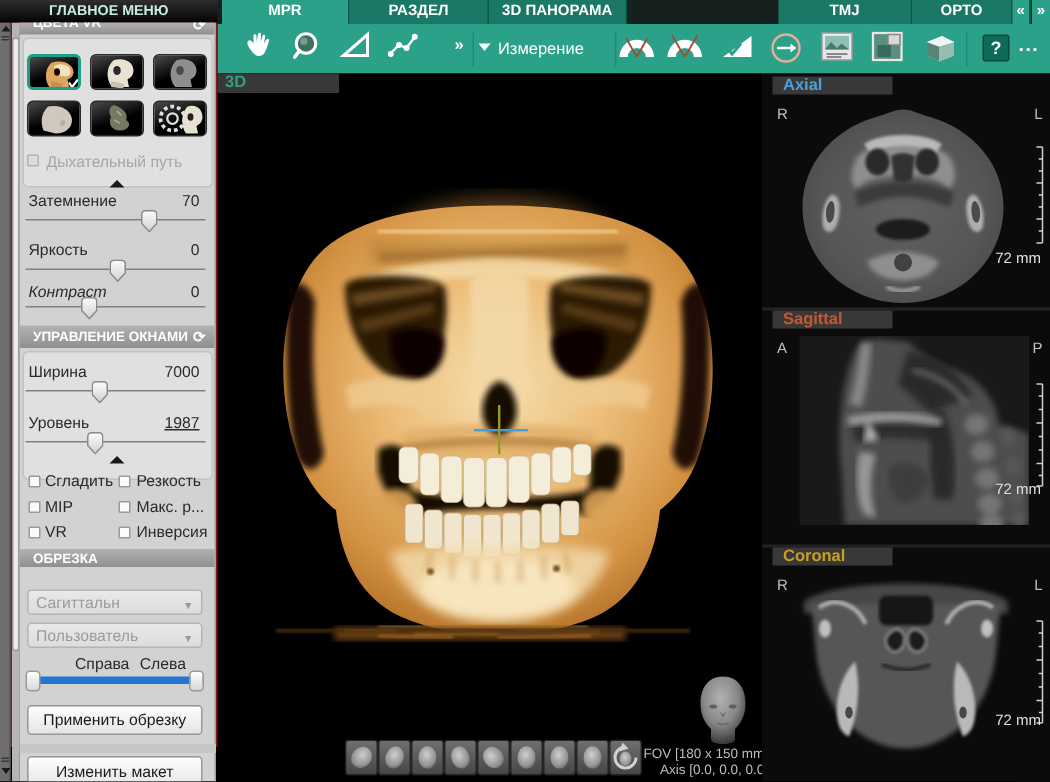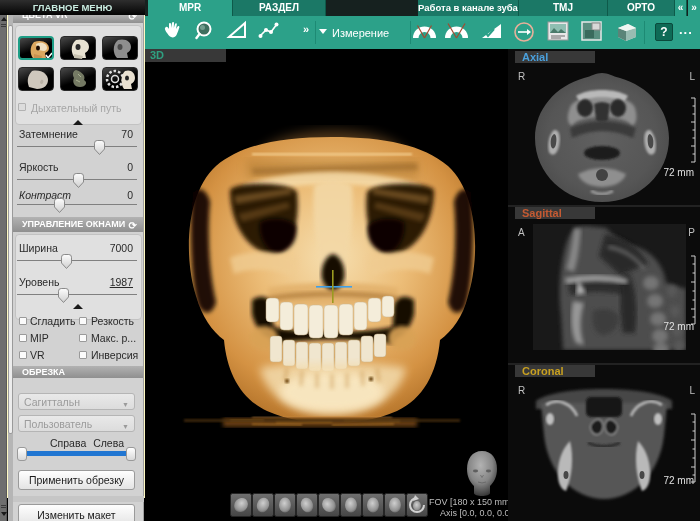--- a/index.html
+++ b/index.html
@@ -1,21 +1,21 @@
 <!DOCTYPE html>
 <html><head>
 <meta charset="utf-8">
 <style>
 * { margin:0; padding:0; box-sizing:border-box; }
 html,body { width:700px; height:521px; overflow:hidden; background:#000; font-family:"Liberation Sans", sans-serif; }
 #app { position:relative; width:700px; height:521px; }
 .abs { position:absolute; }
 
 
-#sidebar { left:0; top:0; width:145px; height:498px; background:#fef9c3; }
+#sidebar { left:0; top:0; width:145px; height:498px; background:#7f1d1d; }
 #sbheader { left:0; top:0; width:145px; height:15px; background:linear-gradient(#2e2e2e,#040404); color:#c9ece0; font-size:9.5px; font-weight:bold; text-align:center; line-height:15px; }
 #sbstrip { left:0; top:15px; width:7px; height:506px; background:#6e6e6e; border-right:1px solid #5a5a5a;}
 #sbscroll { left:8px; top:15px; width:5px; height:506px; background:#b5b5b5; }
 #sbthumb { left:8px; top:25px; width:5px; height:409px; background:#ececec; border-radius:2px; border:1px solid #9a9a9a;}
 #sbcontent { left:13px; top:15px; width:131px; height:506px; background:#d2d2d2; border-right:1px solid #9f9f9f;}
 .secbar { position:absolute; left:0; width:130px; background:linear-gradient(#b2b2b2,#8f8f8f); color:#fff; font-weight:bold; font-size:9px; }
 .secbar .t { position:absolute; left:9px; }
 .secbar .rf { position:absolute; right:6px; top:1px; color:#fff; font-size:10px; font-weight:bold;}
 .groupbox { position:absolute; background:#e0e0e0; border:1px solid #c2c2c2; border-radius:4px; }
 .thumb { position:absolute; width:36px; height:24px; border-radius:4px; background:linear-gradient(160deg,#4a4a4a 0%,#000 55%); border:1px solid #2a2a2a; overflow:hidden;}
@@ -51,21 +51,21 @@
 .pletter { position:absolute; color:#c0c0c0; font-size:10px; }
 .pmm { position:absolute; color:#e0e0e0; font-size:10px; }
 </style>
 </head>
 <body>
 <div id="app">
 
   <div id="tabs" class="abs">
     <div class="tab active" style="left:3px; width:85px;">MPR</div>
     <div class="tab" style="left:88px; width:93px;">РАЗДЕЛ</div>
-    <div class="tab" style="left:273px; width:101px; font-size:9.5px;">Работа в канале зуба</div>
+    <div class="tab" style="left:181px; width:92px;">3D ПАНОРАМА</div>
     <div class="tab" style="left:374px; width:89px;">TMJ</div>
     <div class="tab" style="left:463px; width:67px;">ОРТО</div>
     <div class="tab" style="left:530px; width:12px; background:#2ca189;">«</div>
     <div class="tab" style="left:543px; width:12px; background:#2ca189; border-right:none;">»</div>
   </div>
 
   <div id="toolbar" class="abs">
     <svg width="555" height="33" viewBox="0 0 555 33">
 
       <g transform="translate(18,5)" fill="#fff">

